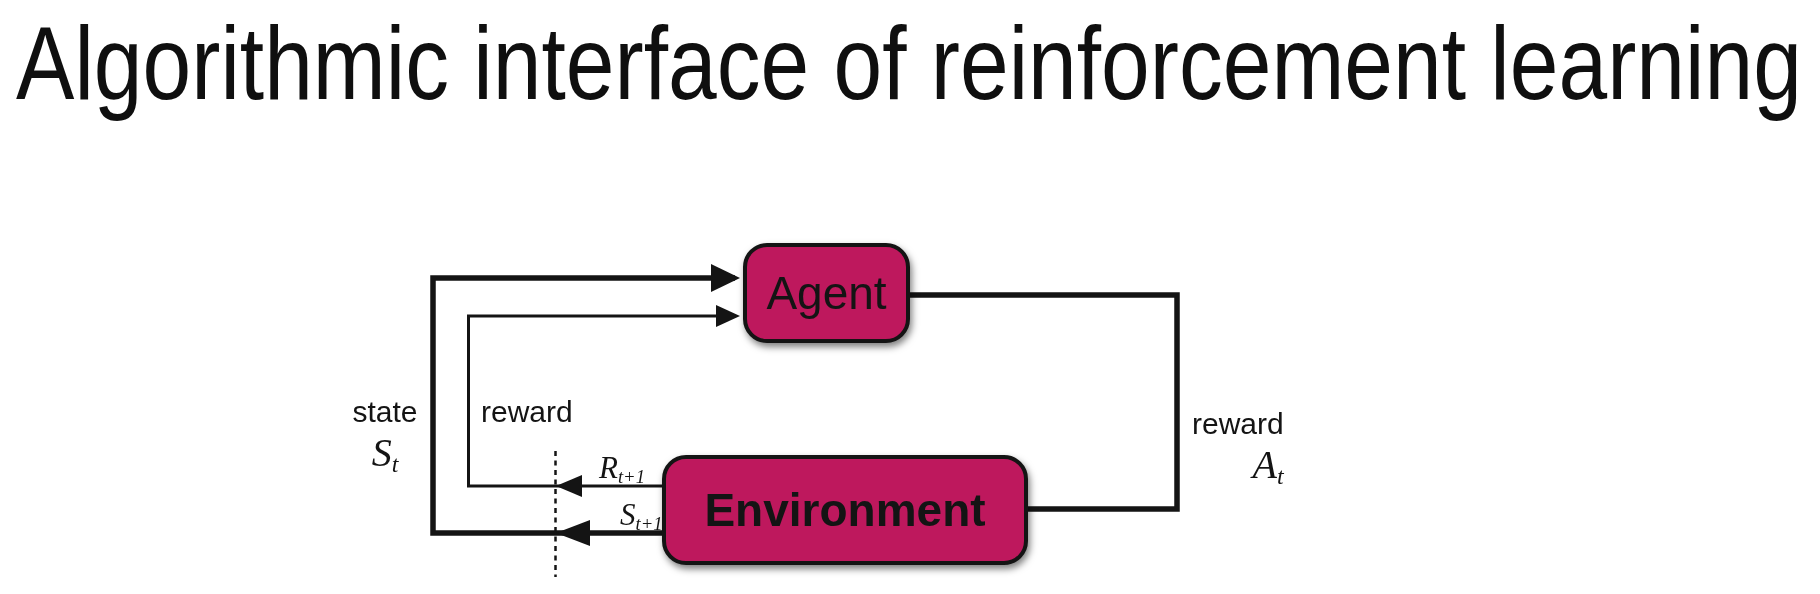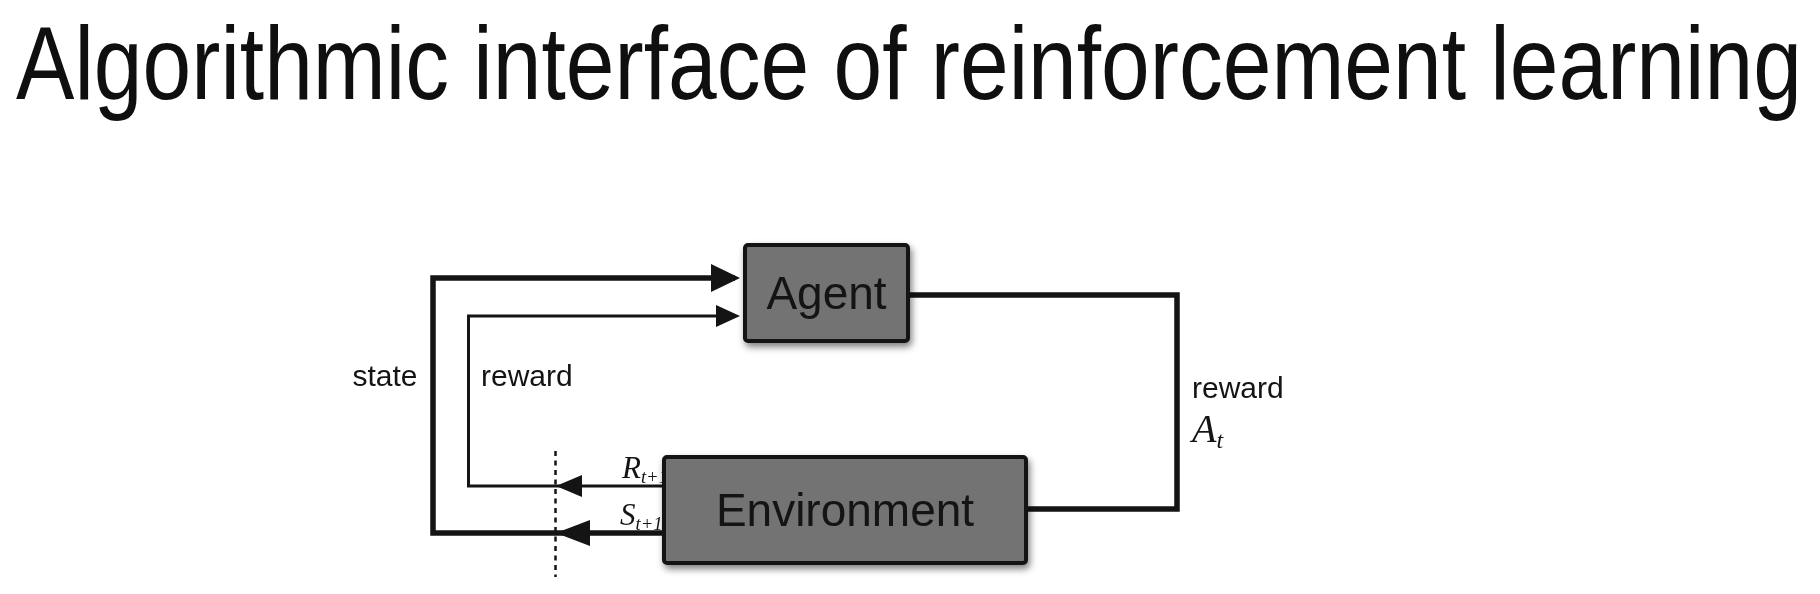--- a/index.html
+++ b/index.html
@@ -21,32 +21,32 @@
     white-space: nowrap;
     color: #0f0f0f;
     transform: scaleX(0.85);
     transform-origin: 0 0;
   }
   .diagram { position: absolute; left: 0; top: 0; width: 1820px; height: 594px; }
   svg.wires { position: absolute; left: 0; top: 0; }
   .node {
     position: absolute;
     box-sizing: border-box;
-    background: #737373;
+    background: #be185d;
     border: 4.5px solid #141414;
-    border-radius: 5px;
+    border-radius: 24px;
     box-shadow: 2px 4px 7px rgba(0,0,0,0.5);
     display: flex; align-items: center; justify-content: center;
     font-size: 46px;
     color: #141414;
   }
   .node-agent { left: 743px; top: 243px; width: 167px; height: 100px; }
-  .node-env   { left: 662px; top: 455px; width: 366px; height: 110px; }
-  .sig-col { position: absolute; }
-  .sig-word { font-size: 30px; line-height: 32px; }
+  .node-env   { left: 662px; top: 455px; width: 366px; height: 110px; font-weight: bold; }
+  .sig-col { position: absolute; text-align: right; }
+  .sig-word { font-size: 30px; line-height: 32px; margin-top: 36px; }
   .sig-sym  {
     font-family: "Liberation Serif", serif;
     font-style: italic;
     font-size: 40px; line-height: 50px;
   }
   .sig-sym sub, .bsym sub {
     font-style: italic;
     font-size: 60%;
     vertical-align: -0.25em;
     line-height: 0;
@@ -84,28 +84,29 @@
 
   <div class="node node-agent">
     <span>Agent</span>
   </div>
   <div class="node node-env">
     <span>Environment</span>
   </div>
 
   <div class="sig-col center" style="left:325px; top:360px; width:120px;">
     <div class="sig-word">state</div>
+    <div class="sig-sym"><span>S</span><sub>t</sub></div>
   </div>
 
   <div class="sig-col" style="left:481px; top:360px;">
     <div class="sig-word">reward</div>
   </div>
 
   <div class="sig-col" style="left:1192px; top:372px;">
     <div class="sig-word">reward</div>
     <div class="sig-sym"><span>A</span><sub>t</sub></div>
   </div>
 
-  <div class="bsym" style="left:599px; top:452px;margin-left:23px;"><span>R</span><sub>t+1</sub></div>
+  <div class="bsym" style="left:599px; top:452px;"><span>R</span><sub>t+1</sub></div>
 
   <div class="bsym" style="left:620px; top:499px;"><span>S</span><sub>t+1</sub></div>
 
 </div>
 
 </body></html>

